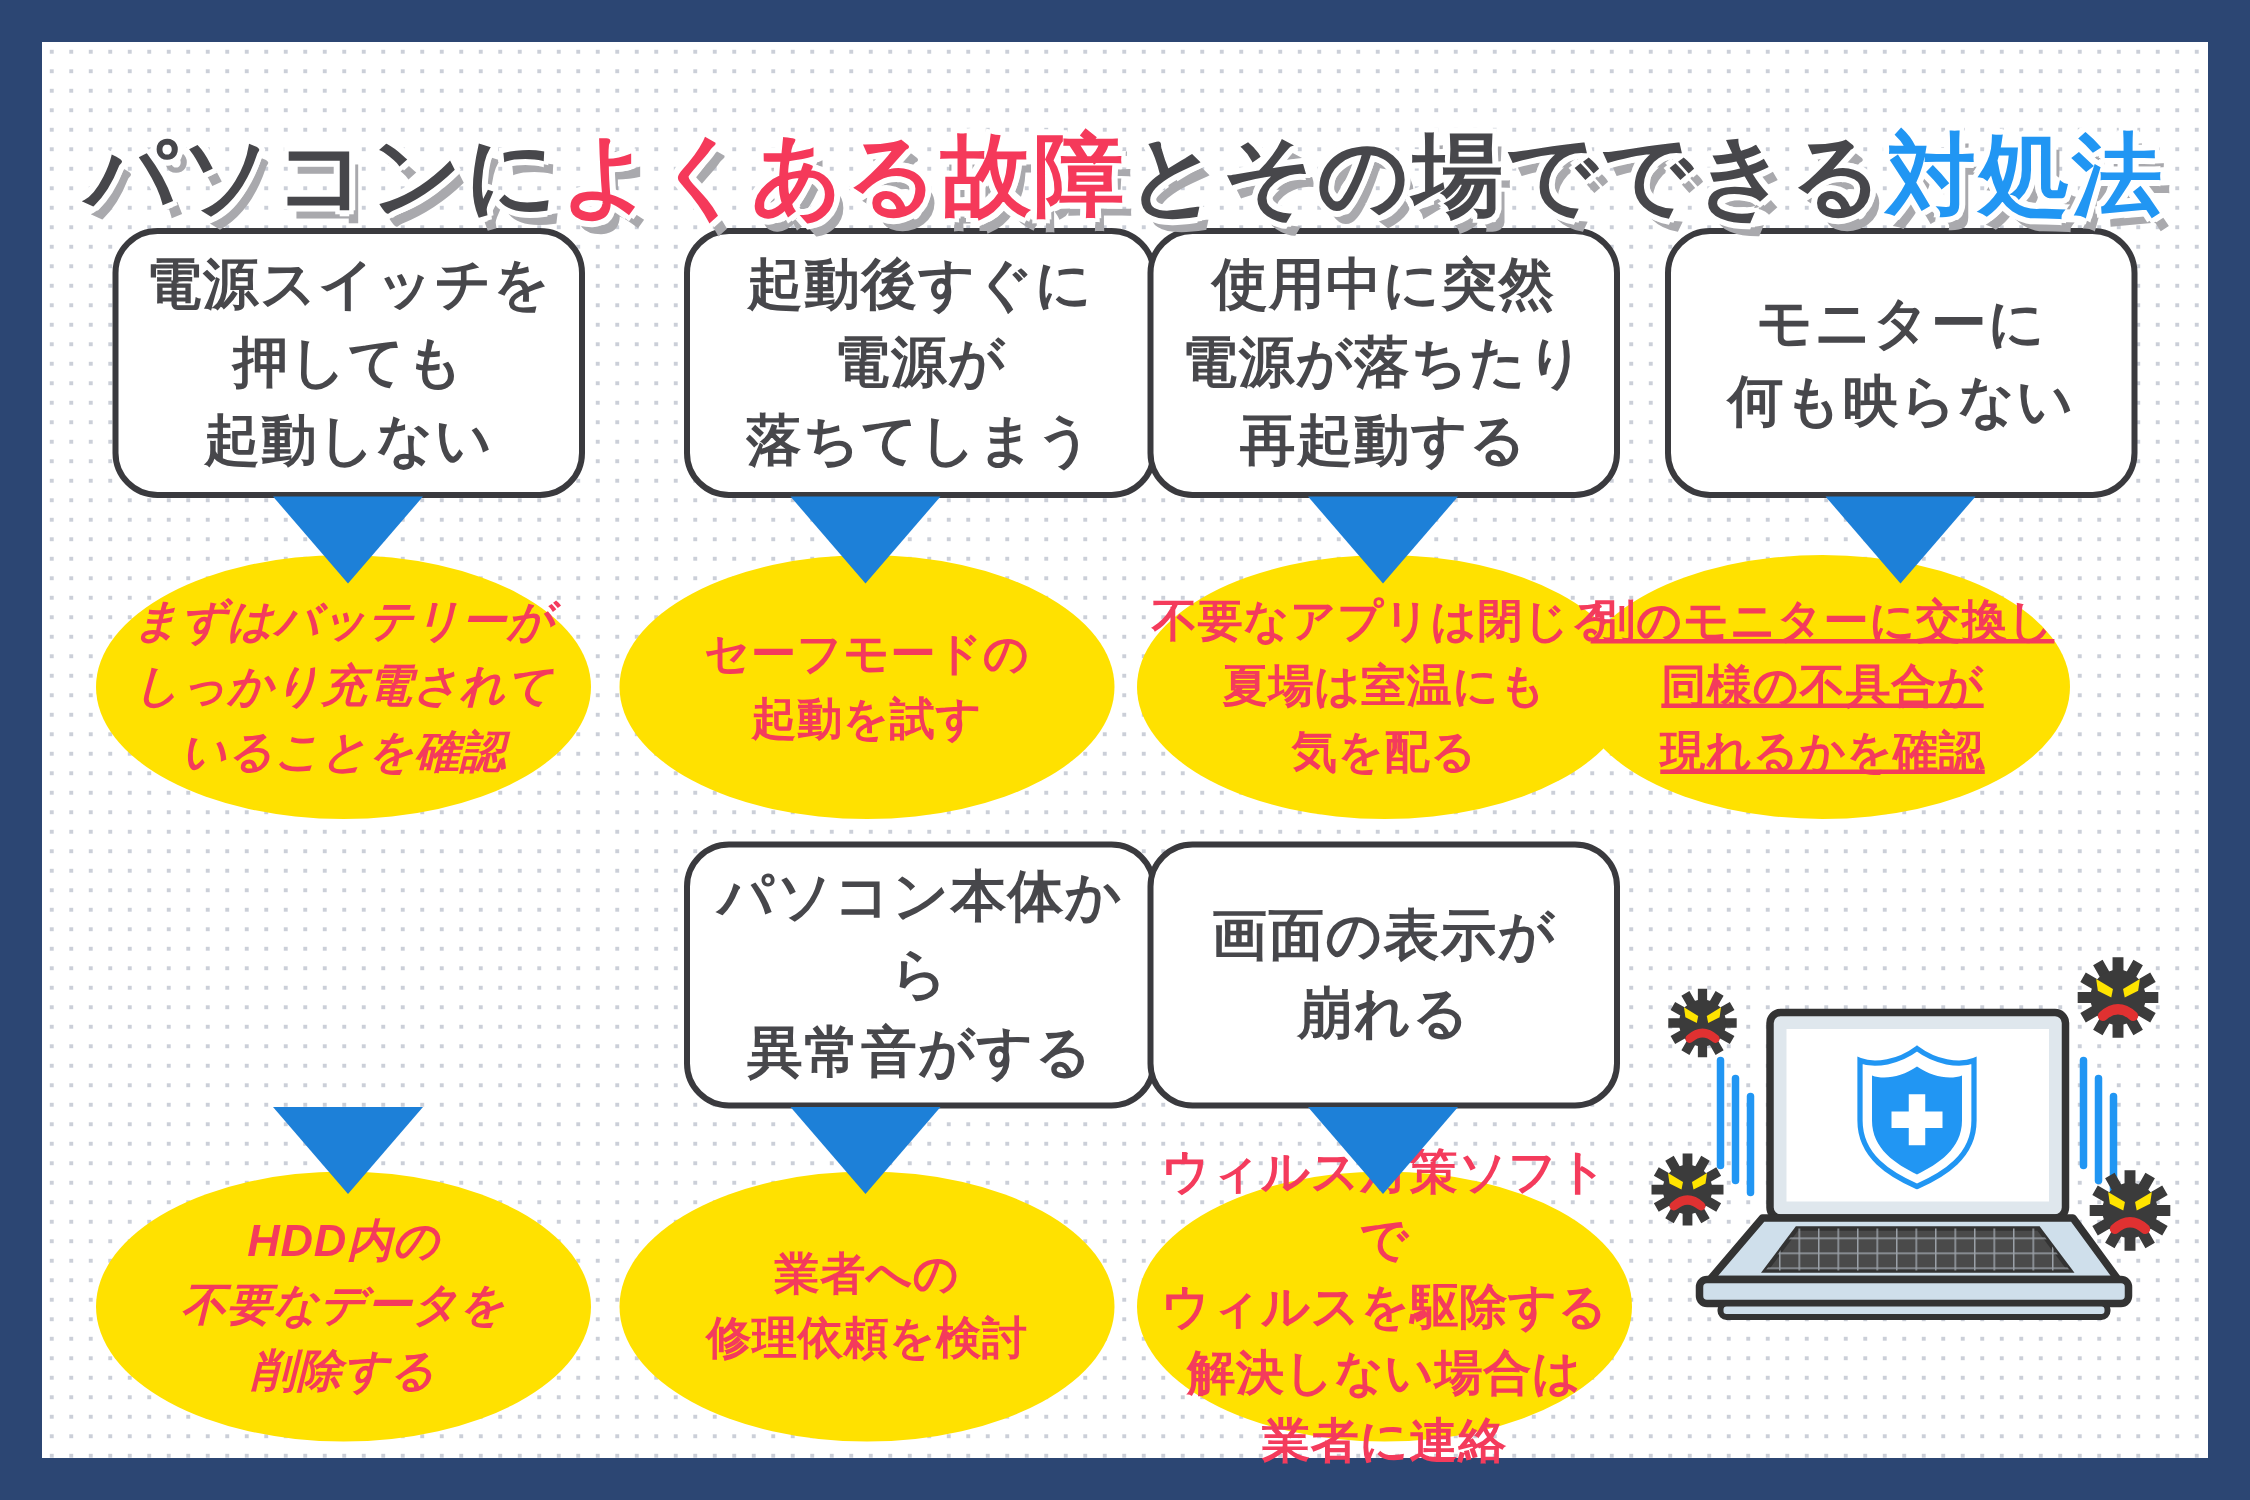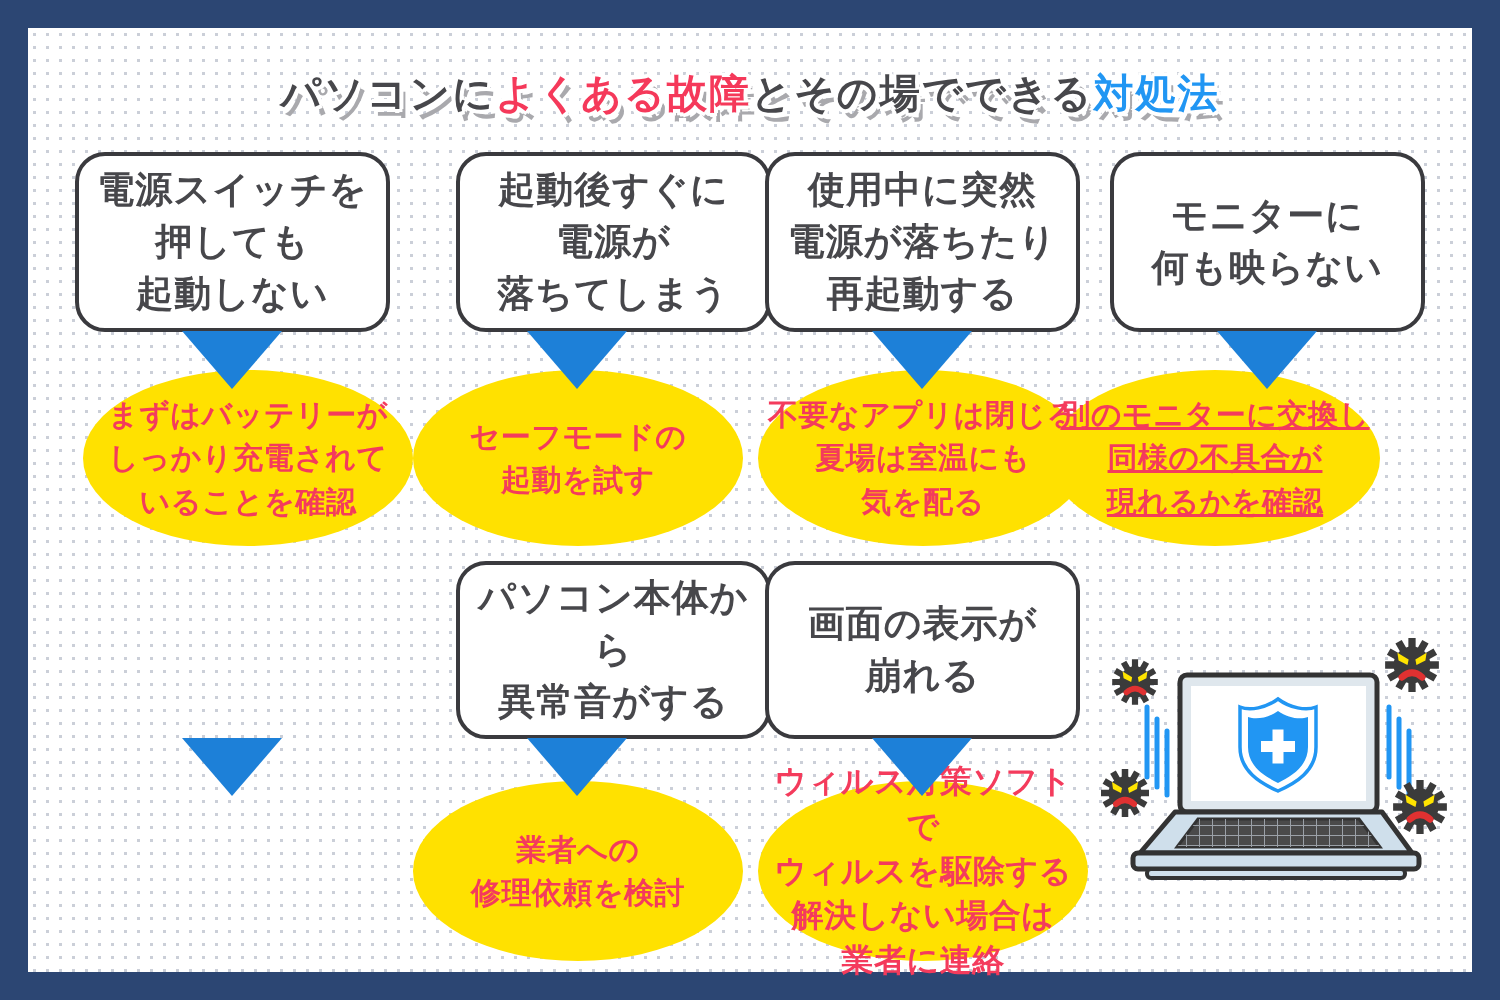--- a/index.html
+++ b/index.html
@@ -14,21 +14,21 @@
   }
   .panel{
     position:absolute;inset:28px;
     background-color:#ffffff;
     background-image:radial-gradient(circle,#cbcfd8 1.5px,rgba(0,0,0,0) 1.6px);
     background-size:13px 13px;
   }
   .title{
     position:absolute;top:16px;left:0;right:0;
     text-align:center;
-    font-size:40px;font-weight:900;letter-spacing:2px;line-height:1.1;
+    font-size:60px;font-weight:900;letter-spacing:2px;line-height:1.1;
     white-space:nowrap;z-index:5;
   }
   .title span{
     text-shadow:
       -3px -3px 0 #fff, 3px -3px 0 #fff, -3px 3px 0 #fff, 3px 3px 0 #fff,
       -4px 0 0 #fff, 4px 0 0 #fff, 0 -4px 0 #fff, 0 4px 0 #fff,
       6px 9px 0 #a9a9ad;
   }
   .t-dark{color:#47474b;}
   .t-red{color:#f5395a;}
@@ -58,21 +58,21 @@
     white-space:pre-line;z-index:2;
   }
   .bubble.small-text{font-size:32px;line-height:1.4;}
 
   
   .c1{left:47px;}  .c2{left:392px;margin-left:36px;}  .c3{left:737px;}  .c4{left:1082px;}
   .r1.box{top:124px;}
   .r1.arrow{top:303px;}
   .a1{left:154px;} .a2{left:499px;} .a3{left:844px;} .a4{left:1189px;}
   .r1.bubble{top:342px;}
-  .b1{left:55px;} .b2{left:385px;} .b3{left:730px;} .b4{left:1022px;text-decoration:underline;}
+  .b1{left:36px;font-style:italic;} .b2{left:385px;} .b3{left:730px;} .b4{left:1022px;text-decoration:underline;}
   
   .r2.box{top:533px;height:178px;}
   .r2.arrow{top:710px;}
   .r2.bubble{top:753px;height:180px;}
 
   .illustration{
     position:absolute;left:1067px;top:597px;width:360px;height:330px;z-index:1;
   }
 </style>
 </head>
@@ -114,20 +114,23 @@
 
     <div class="box r2 c2">パソコン本体から
 異常音がする</div>
     <div class="box r2 c3">画面の表示が
 崩れる</div>
 
     <div class="arrow r2 a1"></div>
     <div class="arrow r2 a2"></div>
     <div class="arrow r2 a3"></div>
 
+    <div class="bubble r2 b1">HDD内の
+不要なデータを
+削除する</div>
     <div class="bubble r2 b2">業者への
 修理依頼を検討</div>
     <div class="bubble r2 b3 small-text">ウィルス対策ソフトで
 ウィルスを駆除する
 解決しない場合は
 業者に連絡</div>
 
     <svg class="illustration" viewBox="0 0 360 330">
       <defs>
         <g id="virus">

